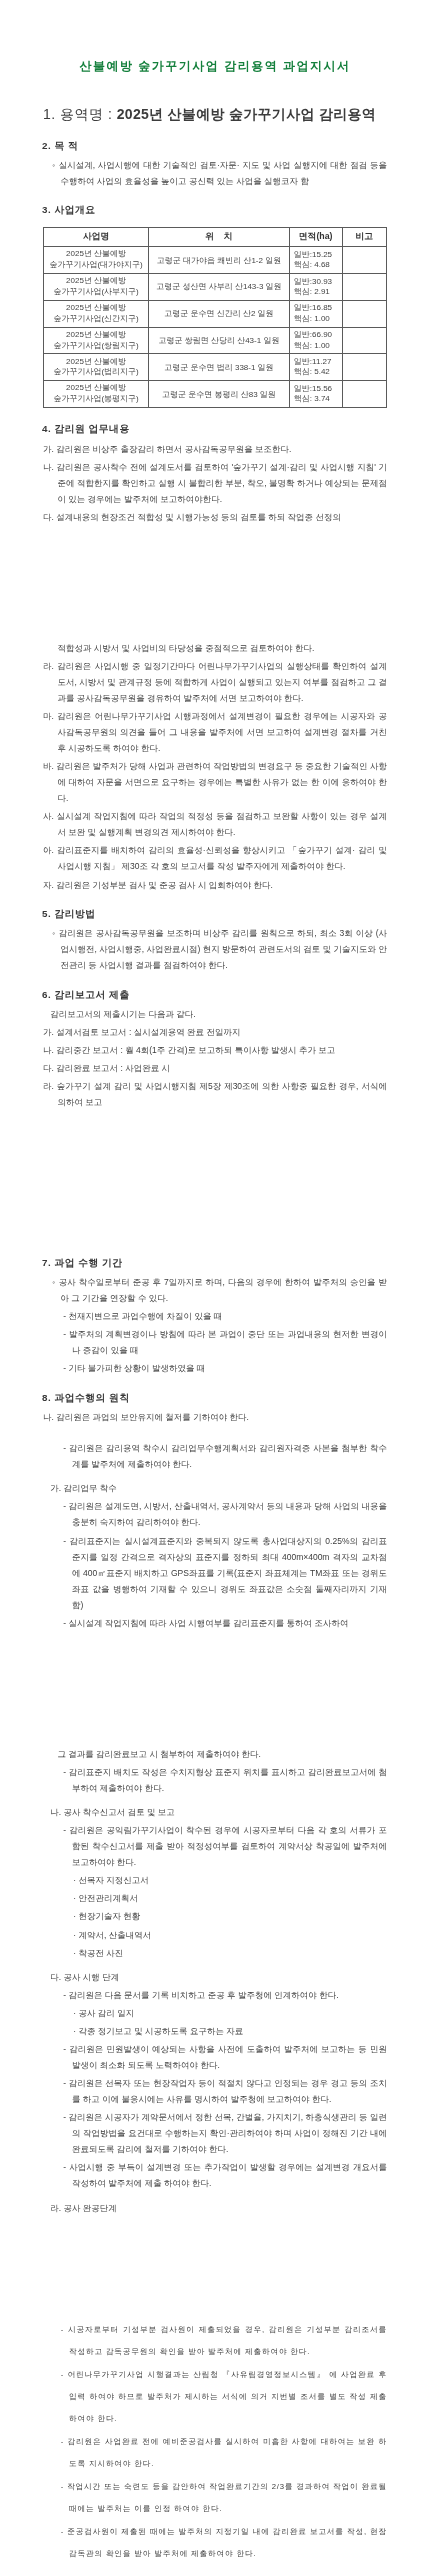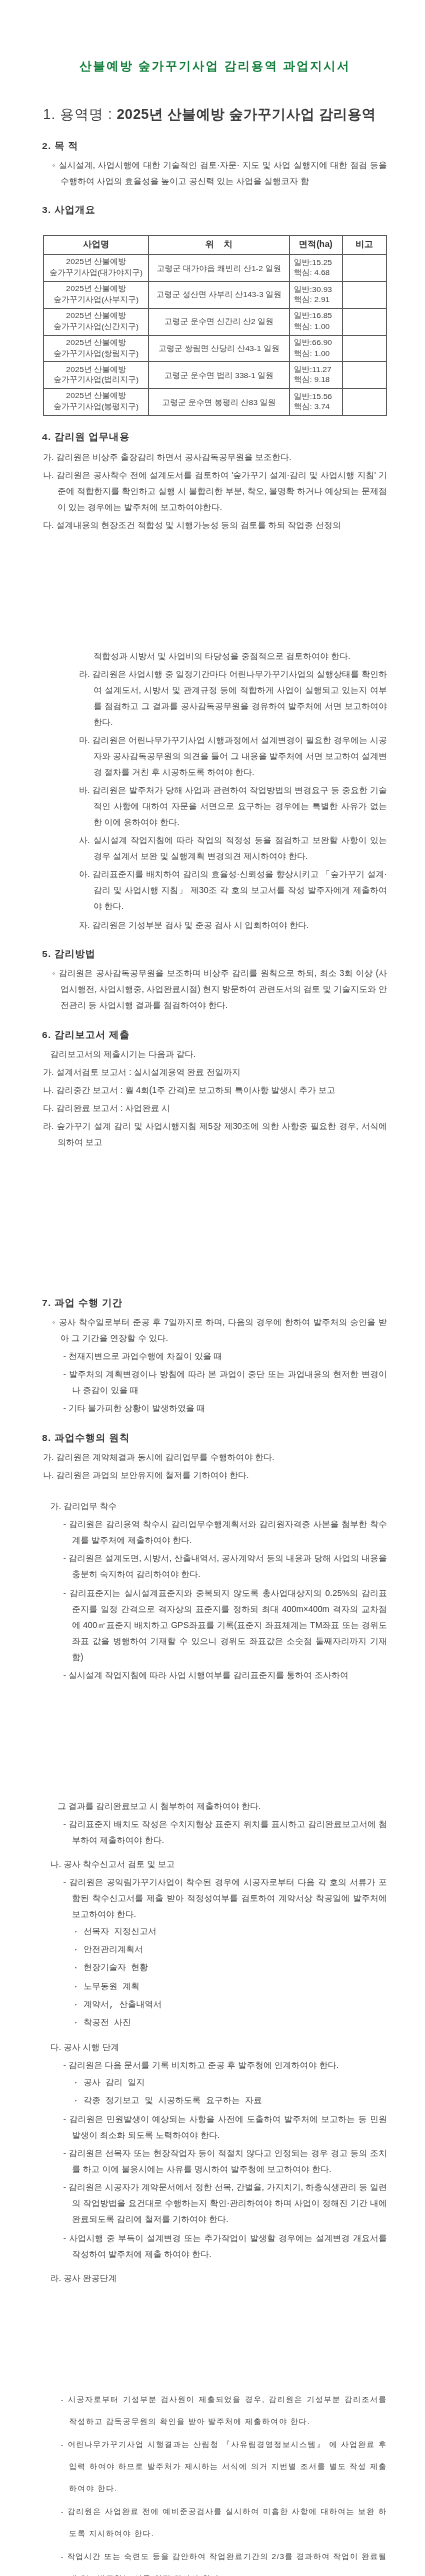--- a/index.html
+++ b/index.html
@@ -22,26 +22,26 @@
   .svc-line b{letter-spacing:0.3px;}
   .lines{margin:0;}
   .ln{
     font-size:8.5px;line-height:16px;margin:2.1px 0;
     text-align:justify;color:#3c3c3c;
   }
   .li{padding-left:14.4px;text-indent:-14.4px;}
   .cont{padding-left:14.4px;}
   .sub{padding-left:7.2px;margin-top:8.2px;}
   .dash{padding-left:29px;text-indent:-8.8px;}
-  .dot{padding-left:38px;text-indent:-7.7px;font-family:Liberation Mono, monospace;}
+  .dot{padding-left:38px;text-indent:-7.7px;}
   .bullet{padding-left:17.5px;text-indent:-8.2px;}
   .intro{padding-left:7.2px;}
   
   .ovw{
-    width:100%;border-collapse:collapse;margin-top:18px;
+    width:100%;border-collapse:collapse;margin-top:10px;
     border:1px solid #474747;
   }
   .ovw th,.ovw td{border:0.5px solid #5a5a5a;}
   .ovw th{
     font-size:8.8px;font-weight:bold;padding:3.1px 1px;color:#333;
     white-space:pre;text-align:center;
   }
   .ovw td{font-size:8px;padding:2.1px 2.1px;text-align:center;color:#444;}
   .c-name{width:106px;white-space:pre-line;line-height:10.8px;}
   .c-loc{width:144px;}
@@ -125,21 +125,21 @@
               <div>핵심: 1.00</div>
             </td>
             <td class="c-note"></td>
           </tr>
           <tr>
             <td class="c-name">2025년 산불예방
 숲가꾸기사업(법리지구)</td>
             <td class="c-loc">고령군 운수면 법리 338-1 일원</td>
             <td class="c-area">
               <div>일반:11.27</div>
-              <div>핵심: 9.18</div>
+              <div>핵심: 5.42</div>
             </td>
             <td class="c-note"></td>
           </tr>
           <tr>
             <td class="c-name">2025년 산불예방
 숲가꾸기사업(봉평지구)</td>
             <td class="c-loc">고령군 운수면 봉평리 산83 일원</td>
             <td class="c-area">
               <div>일반:15.56</div>
               <div>핵심: 3.74</div>
@@ -155,21 +155,21 @@
     <div class="lines">
 
     <p class="ln li">가. 감리원은 비상주 출장감리 하면서 공사감독공무원을 보조한다.</p>
         <p class="ln li">나. 감리원은 공사착수 전에 설계도서를 검토하여 '숲가꾸기 설계·감리 및 사업시행 지침' 기준에 적합한지를 확인하고 실행 시 불합리한 부분, 착오, 불명확 하거나 예상되는 문제점이 있는 경우에는 발주처에 보고하여야한다.</p>
         <p class="ln li">다. 설계내용의 현장조건 적합성 및 시행가능성 등의 검토를 하되 작업종 선정의</p>
       </div>
   </section>
 
   <div class="page-gap g1"></div>
 
-  <section class="sec" style="margin-top:0;margin-left:36px;">
+  <section class="sec" style="margin-top:0;">
     <div class="lines">
 
     <p class="ln cont">적합성과 시방서 및 사업비의 타당성을 중점적으로 검토하여야 한다.</p>
         <p class="ln li">라. 감리원은 사업시행 중 일정기간마다 어린나무가꾸기사업의 실행상태를 확인하여 설계도서, 시방서 및 관계규정 등에 적합하게 사업이 실행되고 있는지 여부를 점검하고 그 결과를 공사감독공무원을 경유하여 발주처에 서면 보고하여야 한다.</p>
         <p class="ln li">마. 감리원은 어린나무가꾸기사업 시행과정에서 설계변경이 필요한 경우에는 시공자와 공사감독공무원의 의견을 들어 그 내용을 발주처에 서면 보고하여 설계변경 절차를 거친 후 시공하도록 하여야 한다.</p>
         <p class="ln li">바. 감리원은 발주처가 당해 사업과 관련하여 작업방법의 변경요구 등 중요한 기술적인 사항에 대하여 자문을 서면으로 요구하는 경우에는 특별한 사유가 없는 한 이에 응하여야 한다.</p>
         <p class="ln li">사. 실시설계 작업지침에 따라 작업의 적정성 등을 점검하고 보완할 사항이 있는 경우 설계서 보완 및 실행계획 변경의견 제시하여야 한다.</p>
         <p class="ln li">아. 감리표준지를 배치하여 감리의 효율성·신뢰성을 향상시키고 「숲가꾸기 설계· 감리 및 사업시행 지침」 제30조 각 호의 보고서를 작성 발주자에게 제출하여야 한다.</p>
         <p class="ln li">자. 감리원은 기성부분 검사 및 준공 검사 시 입회하여야 한다.</p>
       </div>
@@ -205,49 +205,47 @@
         <p class="ln dash">- 천재지변으로 과업수행에 차질이 있을 때</p>
         <p class="ln dash">- 발주처의 계획변경이나 방침에 따라 본 과업이 중단 또는 과업내용의 현저한 변경이나 증감이 있을 때</p>
         <p class="ln dash">- 기타 불가피한 상황이 발생하였을 때</p>
       </div>
   </section>
 
   <section class="sec">
     <h2 class="sec-head">8. 과업수행의 원칙</h2>
     <div class="lines">
 
-    <p class="ln li">가. 감리원은 계약체결과 동시에 감리업무를 수행하여야 한다.</p>
         <p class="ln li">나. 감리원은 과업의 보안유지에 철저를 기하여야 한다.</p>
       </div>
   </section>
 
   <section class="sec">
     <div class="lines">
 
-    <p class="ln sub">가. 감리업무 착수</p>
-        <p class="ln dash">- 감리원은 감리용역 착수시 감리업무수행계획서와 감리원자격증 사본을 첨부한 착수계를 발주처에 제출하여야 한다.</p>
+    <p class="ln dash">- 감리원은 감리용역 착수시 감리업무수행계획서와 감리원자격증 사본을 첨부한 착수계를 발주처에 제출하여야 한다.</p>
+        <p class="ln sub">가. 감리업무 착수</p>
         <p class="ln dash">- 감리원은 설계도면, 시방서, 산출내역서, 공사계약서 등의 내용과 당해 사업의 내용을 충분히 숙지하여 감리하여야 한다.</p>
         <p class="ln dash">- 감리표준지는 실시설계표준지와 중복되지 않도록 총사업대상지의 0.25%의 감리표준지를 일정 간격으로 격자상의 표준지를 정하되 최대 400m×400m 격자의 교차점에 400㎡표준지 배치하고 GPS좌표를 기록(표준지 좌표체계는 TM좌표 또는 경위도좌표 값을 병행하여 기재할 수 있으니 경위도 좌표값은 소숫점 둘째자리까지 기재함)</p>
         <p class="ln dash">- 실시설계 작업지침에 따라 사업 시행여부를 감리표준지를 통하여 조사하여</p>
       </div>
   </section>
 
   <div class="page-gap g3"></div>
 
   <section class="sec" style="margin-top:0;">
     <div class="lines">
 
     <p class="ln cont">그 결과를 감리완료보고 시 첨부하여 제출하여야 한다.</p>
         <p class="ln dash">- 감리표준지 배치도 작성은 수치지형상 표준지 위치를 표시하고 감리완료보고서에 첨부하여 제출하여야 한다.</p>
         <p class="ln sub">나. 공사 착수신고서 검토 및 보고</p>
         <p class="ln dash">- 감리원은 공익림가꾸기사업이 착수된 경우에 시공자로부터 다음 각 호의 서류가 포함된 착수신고서를 제출 받아 적정성여부를 검토하여 계약서상 착공일에 발주처에보고하여야 한다.</p>
         <p class="ln dot">· 선목자 지정신고서</p>
         <p class="ln dot">· 안전관리계획서</p>
         <p class="ln dot">· 현장기술자 현황</p>
-        <p class="ln dot">· 노무동원 계획</p>
         <p class="ln dot">· 계약서, 산출내역서</p>
         <p class="ln dot">· 착공전 사진</p>
         <p class="ln sub">다. 공사 시행 단계</p>
         <p class="ln dash">- 감리원은 다음 문서를 기록 비치하고 준공 후 발주청에 인계하여야 한다.</p>
         <p class="ln dot">· 공사 감리 일지</p>
         <p class="ln dot">· 각종 정기보고 및 시공하도록 요구하는 자료</p>
         <p class="ln dash">- 감리원은 민원발생이 예상되는 사항을 사전에 도출하여 발주처에 보고하는 등 민원발생이 최소화 되도록 노력하여야 한다.</p>
         <p class="ln dash">- 감리원은 선목자 또는 현장작업자 등이 적절치 않다고 인정되는 경우 경고 등의 조치를 하고 이에 불응시에는 사유를 명시하여 발주청에 보고하여야 한다.</p>
         <p class="ln dash">- 감리원은 시공자가 계약문서에서 정한 선목, 간벌율, 가지치기, 하층식생관리 등 일련의 작업방법을 요건대로 수행하는지 확인·관리하여야 하며 사업이 정해진 기간 내에 완료되도록 감리에 철저를 기하여야 한다.</p>
         <p class="ln dash">- 사업시행 중 부득이 설계변경 또는 추가작업이 발생할 경우에는 설계변경 개요서를 작성하여 발주처에 제출 하여야 한다.</p>

